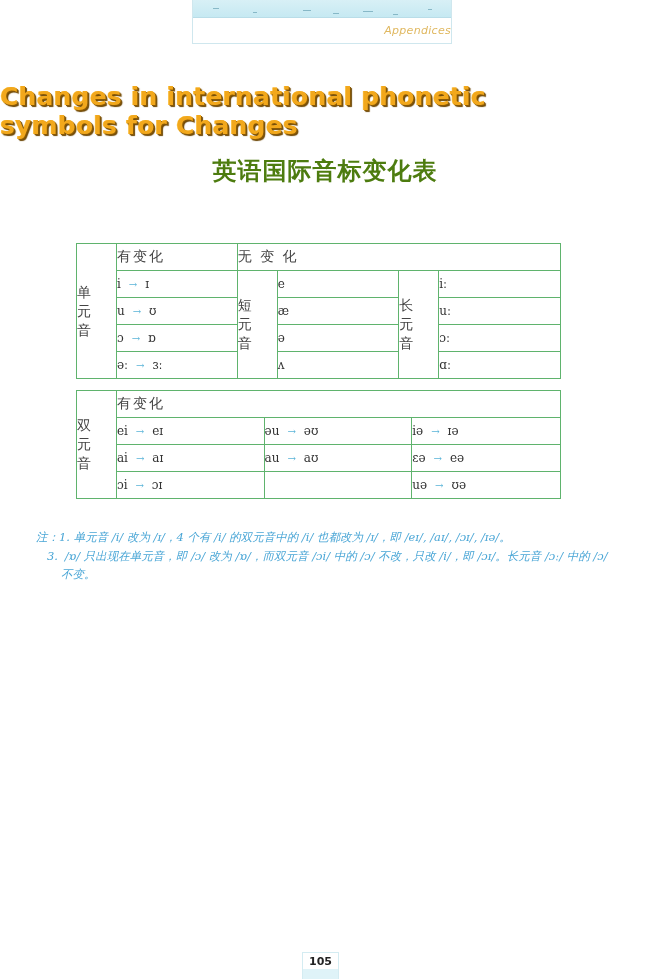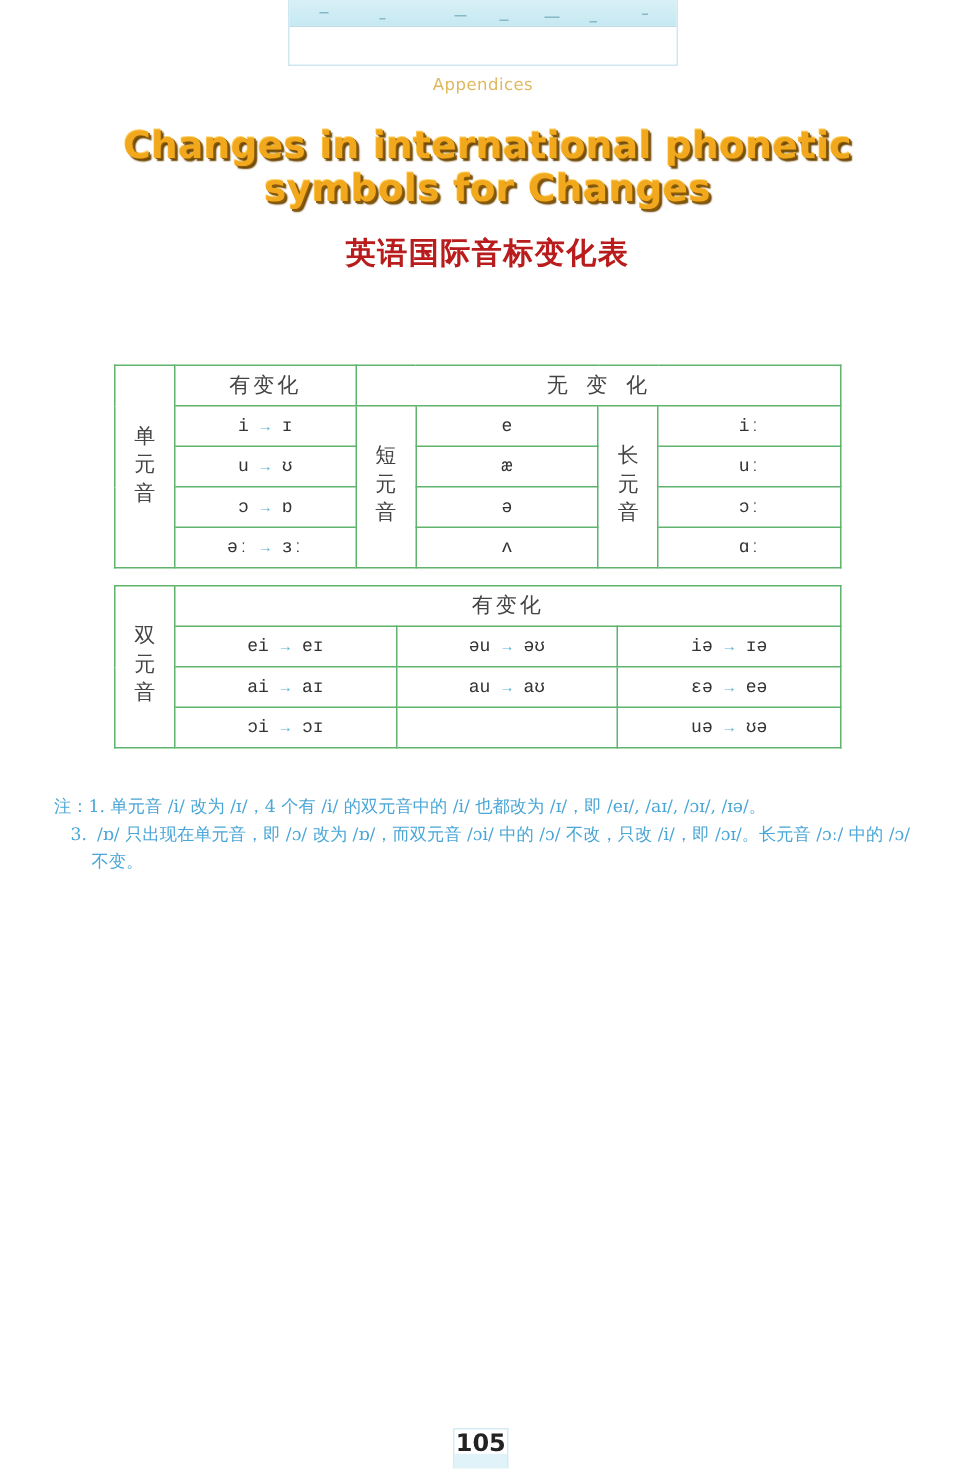--- a/index.html
+++ b/index.html
@@ -10,55 +10,55 @@
   .header-box {
     position:absolute; left:192px; top:0; width:258px; height:43px;
     border:1px solid #cfe7ee; border-top:none; background:#fff;
   }
   .header-band {
     height:17px; background:linear-gradient(#d8f0f6,#c6e9f2);
     border-bottom:1px solid #b9dde8; position:relative; overflow:hidden;
   }
   .header-band span { position:absolute; height:1px; background:#6aa3b3; opacity:.7; }
   .header-label {
-    text-align:center; font-family:"DejaVu Sans", sans-serif; 
-    color:#e0b860; font-size:11px; line-height:25px; letter-spacing:.3px;margin-top:26px;
+    text-align:right; font-family:"DejaVu Sans", sans-serif; font-style:italic;
+    color:#e0b860; font-size:11px; line-height:25px; letter-spacing:.3px;
   }
   .title-en {
-    position:absolute; left:0; width:650px; top:82px; text-align:center;
+    position:absolute; left:0; width:650px; top:82px; text-align:left;
     font-family:"DejaVu Sans", sans-serif; font-weight:900; font-size:25px; line-height:29px;
     color:#f2a81c; letter-spacing:.2px;
     text-shadow: 1px 1px 0 #8a5a06, 2px 2px 1px #6b4503, -0.5px -0.5px 0 #ffd36a;
   }
   .title-zh {
     position:absolute; left:0; width:650px; top:155px; text-align:center;
-    font-family:"DejaVu Serif", serif; font-weight:bold; font-size:20px; color:#b91c1c; letter-spacing:1px;
+    font-family:"DejaVu Serif", serif; font-weight:bold; font-size:24px; color:#4d7c0f; letter-spacing:1px;
   }
   table.ph {
     position:absolute; border-collapse:collapse; left:76px; width:485px;
     font-family:"DejaVu Serif", serif; font-size:12px; color:#333;
   }
-  table.ph td { border:1.5px solid #5fb36d; text-align:center; padding:0; height:26px;font-family:Liberation Mono, monospace; }
+  table.ph td { border:1.5px solid #5fb36d; padding:0; height:26px; }
   .t1 { top:243px; }
   .t2 { top:390px; }
   .vlabel { font-size:14px; line-height:19px; color:#444; }
   .hdr { font-size:14px; letter-spacing:2px; color:#444; }
   .arrow { color:#5ab4d8; margin:0 8px; font-size:10px; }
   .notes {
     position:absolute; left:36px; top:528px; width:580px;
-    font-family:"DejaVu Serif", serif; font-size:11.5px; line-height:18.5px; color:#4aa6d6;
+    font-family:"DejaVu Serif", serif; font-size:11.5px; line-height:18.5px; color:#4aa6d6;font-style:italic;
   }
   .note { padding-left:25px; }
   .note .num { display:inline-block; width:14px; margin-left:-14px; }
   .note .lead { margin-left:-25px; }
   .page-num {
     position:absolute; left:302px; top:952px; width:35px; height:27px;
     border:1px solid #d4ecf2; border-bottom:none;
     background:linear-gradient(#fff 0, #fff 60%, #dff3f8 60%);
-    text-align:center; font-family:"DejaVu Sans", sans-serif; font-weight:bold; font-size:16px; line-height:18px; color:#222;
+    text-align:center; font-family:"DejaVu Sans", sans-serif; font-weight:bold; font-size:11px; line-height:18px; color:#222;
   }
 </style>
 </head>
 <body>
 
 <div class="header-box">
   <div class="header-band">
     <span style="left:20px;top:8px;width:6px"></span>
     <span style="left:60px;top:12px;width:4px"></span>
     <span style="left:110px;top:10px;width:8px"></span>

